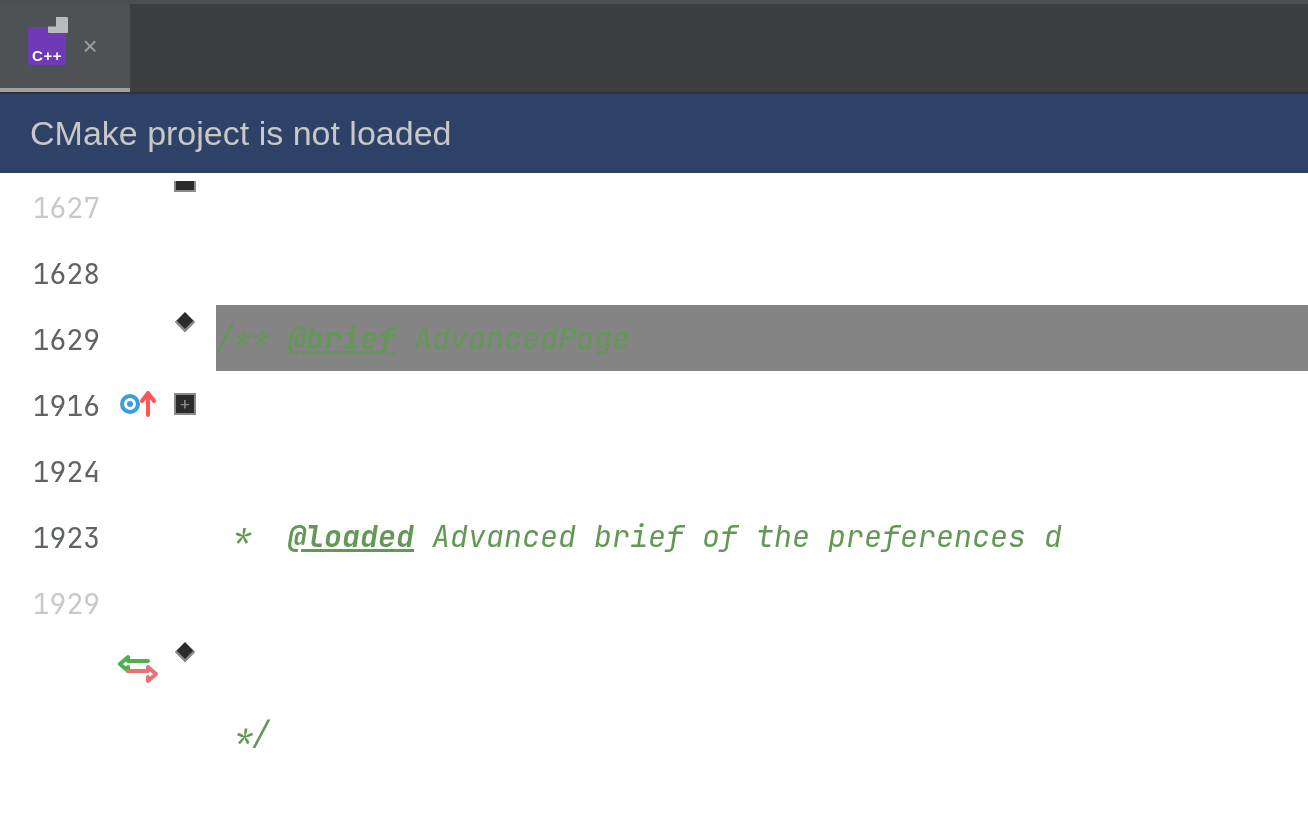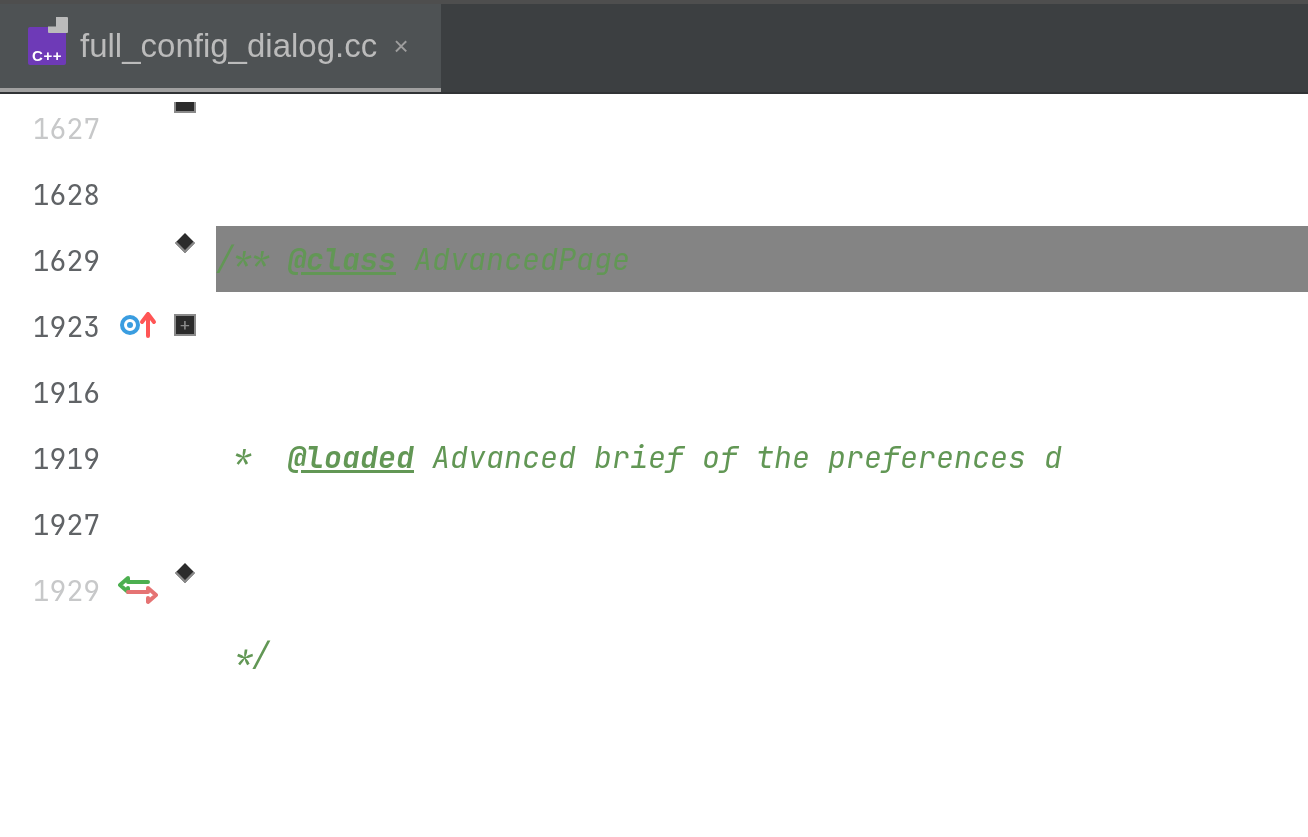--- a/index.html
+++ b/index.html
@@ -148,36 +148,37 @@
 <body>
 
 <div class="window">
   <div class="top-border"></div>
 
   <div class="tab-bar">
     <div class="tab">
       <div class="file-icon">
         <span class="file-icon-label">C++</span>
       </div>
-      <span>full_config_dialog.cc</span>
       <span class="tab-close">×</span>
     </div>
   </div>
 
+  <div class="notif">
+    <span>CMake project is not loaded</span>
+  </div>
 
   <div class="editor">
 
     <div class="gutter-nums">
       <div class="dim">1627</div>
       <div>1628</div>
       <div>1629</div>
+      <div>1916</div>
+      <div>1924</div>
       <div>1923</div>
-      <div>1916</div>
-      <div>1919</div>
-      <div>1927</div>
       <div class="dim">1929</div>
     </div>
 
     <div class="gutter-marks">
       <div class="mark run-marker" style="top:198px">
         <svg width="40" height="34" viewBox="0 0 40 34">
           <circle cx="12" cy="17" r="8" fill="none" stroke="#3a9de0" stroke-width="4"></circle>
           <circle cx="12" cy="17" r="3" fill="#3a9de0"></circle>
           <path d="M30 28 L30 6 M30 6 L24 14 M30 6 L36 14" stroke="#ff5555" stroke-width="4" fill="none" stroke-linecap="round"></path>
         </svg>
@@ -192,21 +193,21 @@
 
     <div class="fold-col">
       <div class="fold-line"></div>
       <div class="fold-cap" style="top:8px"></div>
       <div class="fold-arrow-down" style="top:142px"></div>
       <div class="fold-box" style="top:220px">+</div>
       <div class="fold-arrow-down" style="top:472px"></div>
     </div>
 
     <div class="code">
-      <div class="code-row row-hl"><span class="doc">/** </span><span class="doctag">@class</span><span class="doc"> AdvancedPage</span></div>
+      <div class="code-row row-hl"><span class="doc">/** </span><span class="doctag">@brief</span><span class="doc"> AdvancedPage</span></div>
       <div class="code-row"><span class="doc"> *  </span><span class="doctag">@loaded</span><span class="doc"> Advanced brief of the preferences d</span></div>
       <div class="code-row"><span class="doc"> */</span></div>
       
       
       
       
       
       
       
       

